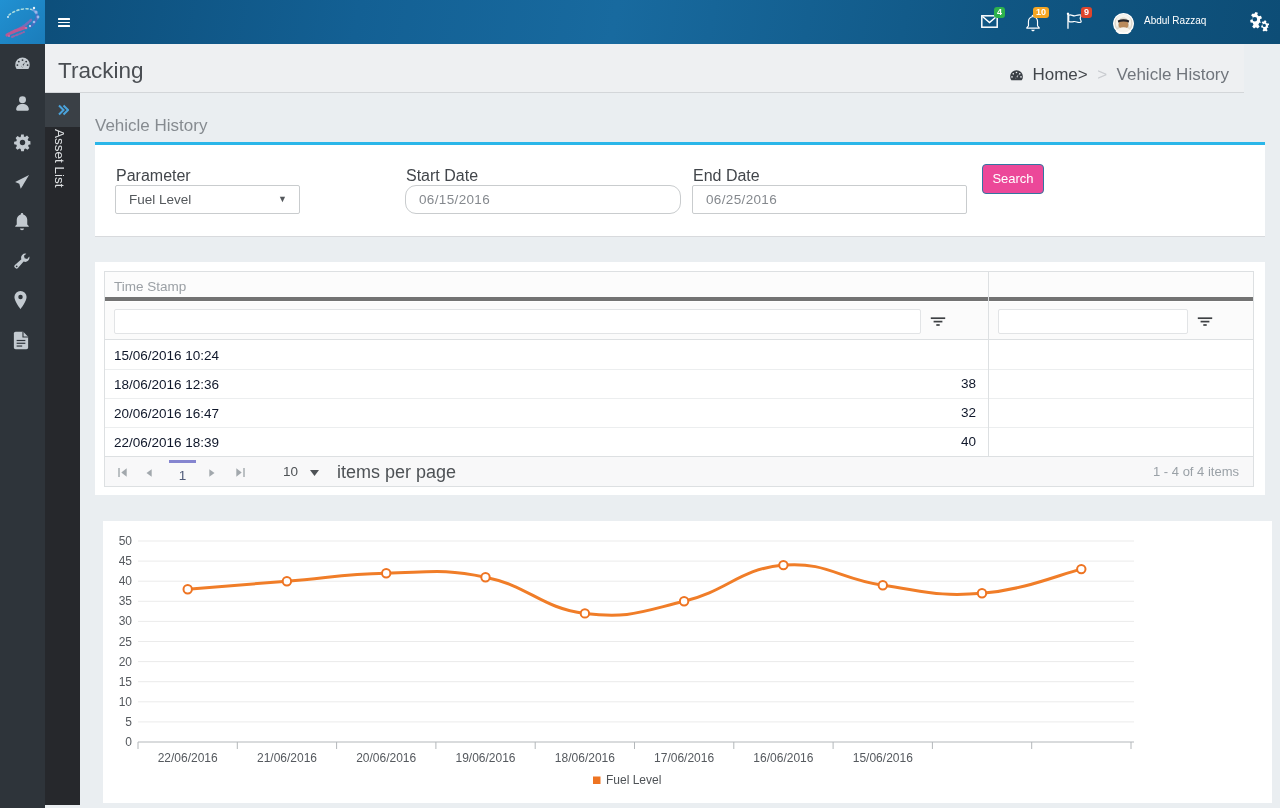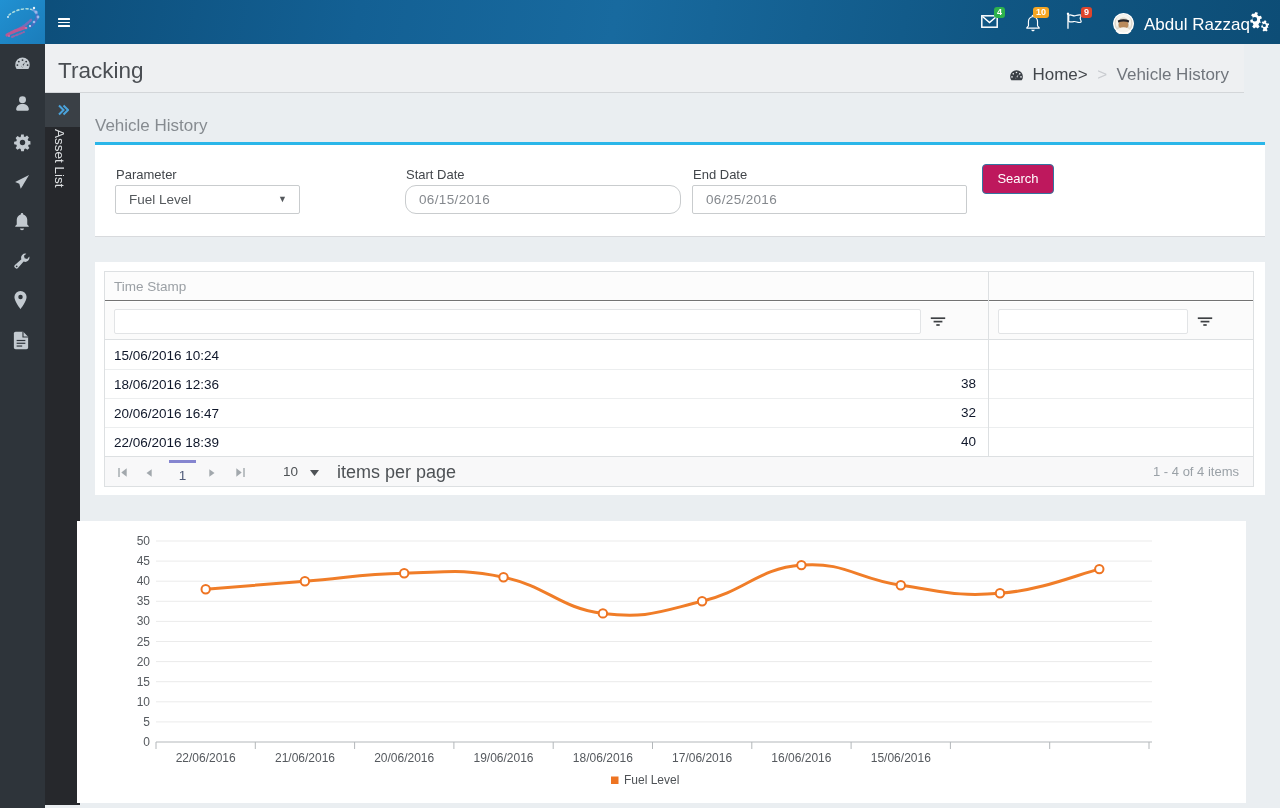--- a/index.html
+++ b/index.html
@@ -9,60 +9,60 @@
 
 
 #topbar { left:0; top:0; width:1280px; height:44px;
   background:linear-gradient(100deg,#0c4c77 0%,#136094 28%,#186a9f 48%,#105683 78%,#0d4d76 100%); }
 #logo { left:0; top:0; width:45px; height:44px; background:linear-gradient(135deg,#2191d2,#1b7cba); z-index:5; }
 #hamb { left:58px; top:18px; width:11.5px; }
 #hamb div { height:1.9px; background:#fff; margin-bottom:1.7px; border-radius:0.5px; }
 
 .badge { position:absolute; color:#fff; font-size:9px; font-weight:bold; text-align:center;
   border-radius:3px; line-height:11px; height:11px; z-index:3; }
-#nm { left:1144px; top:15px; color:#fff; font-size:17px; }
+#nm { left:1144px; top:15px; color:#fff; font-size:10px; }
 
 
 #sidebar { left:0; top:44px; width:45px; height:764px; background:#2e343a; }
 #sidebar svg { position:absolute; left:13px; }
 #strip { left:45px; top:93px; width:35px; height:712px; background:#26282c; }
 #striphead { left:45px; top:93px; width:35px; height:34px; background:#3a4046; text-align:center; }
 #assettxt { left:67px; top:129px; color:#dde0e2; font-size:13.5px;
   transform-origin:0 0; transform:rotate(90deg); white-space:nowrap; }
 
 
 #hband { left:45px; top:44px; width:1199px; height:49px; background:#eef0f2; border-bottom:1px solid #d3d6d9; }
 #htitle { left:13px; top:14px; font-size:22.5px; color:#4a4e53; }
 #crumb { right:15px; top:21px; font-size:17px; color:#43474c; }
 
 
 #heading1 { left:95px; top:116px; font-size:17px; color:#868b90; }
 #panel1 { left:95px; top:142px; width:1170px; height:95px; background:#fff;
   border-top:3px solid #2ab6e9; border-bottom:1px solid #d8dadd; }
-.flabel { position:absolute; top:22px; font-size:13px; color:#42464b; }
+.flabel { position:absolute; top:22px; font-size:16px; color:#42464b; }
 .fctl { position:absolute; top:40px; height:29px; background:#fff; border:1px solid #c9ccce; border-radius:2px;
   font-size:13.5px; color:#85898e; line-height:27px; padding-left:13px; }
 .dtxt { letter-spacing:0.35px; }
-#btnSearch { position:absolute; left:887px; top:19px; width:72px; height:30px; background:#be185d;
+#btnSearch { position:absolute; left:887px; top:19px; width:62px; height:30px; background:#ec4899;
   border:1px solid #3276a1; border-radius:4px; color:#fff; font-size:13px; text-align:center; line-height:28px; }
 
 
 #panel2 { left:95px; top:262px; width:1170px; height:233px; background:#fff; }
 #grid { position:absolute; left:9px; top:9px; width:1150px; height:216px; border:1px solid #dde0e2; font-size:13.5px; }
-#ghead { position:absolute; left:0; top:0; width:100%; height:29px; background:#fcfcfc; border-bottom:1px solid #737373; color:#9ba0a5; }
+#ghead { position:absolute; left:0; top:0; width:100%; height:29px; background:#fcfcfc; border-bottom:4px solid #737373; color:#9ba0a5; }
 #gfilter { position:absolute; left:0; top:30px; width:100%; height:38px; background:#fbfbfb; border-bottom:1px solid #dde0e2; }
 .finput { position:absolute; top:7px; height:25px; background:#fff; border:1px solid #e2e4e6; border-radius:2px; }
 .row { position:absolute; left:0; width:100%; height:29px; border-bottom:1px solid #eceeef; color:#0f172a; line-height:29px; }
 .cdiv { position:absolute; left:883px; top:0; width:1px; height:185px; background:#dde0e2; }
 .c1 { position:absolute; left:9px; }
 .c2 { position:absolute; left:856px;margin-top:28px; }
 #gpager { position:absolute; left:0; top:184px; width:100%; height:30px; background:#f8f8f9; border-top:1px solid #dde0e2; color:#98a0a6; }
 
 
-#panel3 { left:77px; top:521px; width:1169px; height:282px; background:#fff;padding-left:44px; }
+#panel3 { left:103px; top:521px; width:1169px; height:282px; background:#fff; }
 </style>
 </head>
 <body>
 
 <div class="abs" id="topbar"></div>
 <div class="abs" id="logo"></div>
 <div class="abs" id="hamb">
     <div></div>
     <div></div>
     <div></div>

